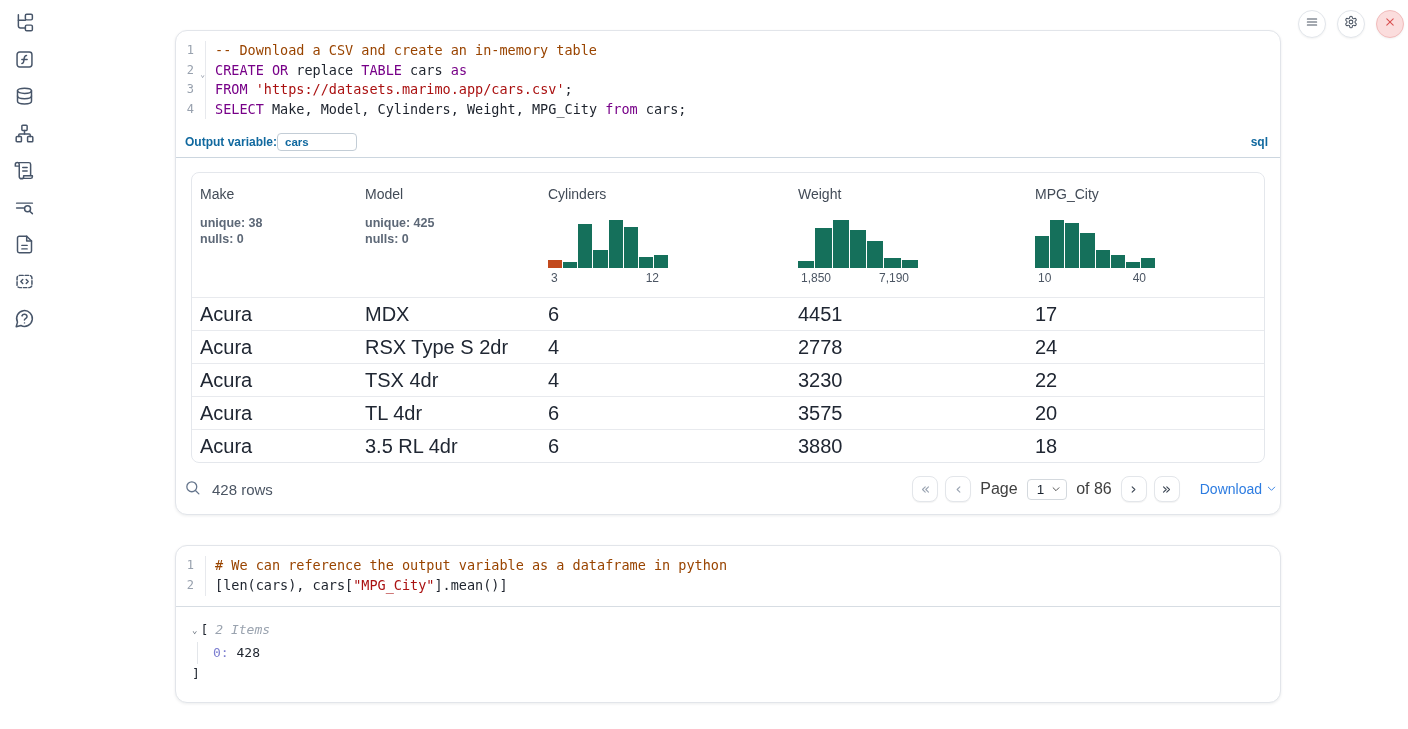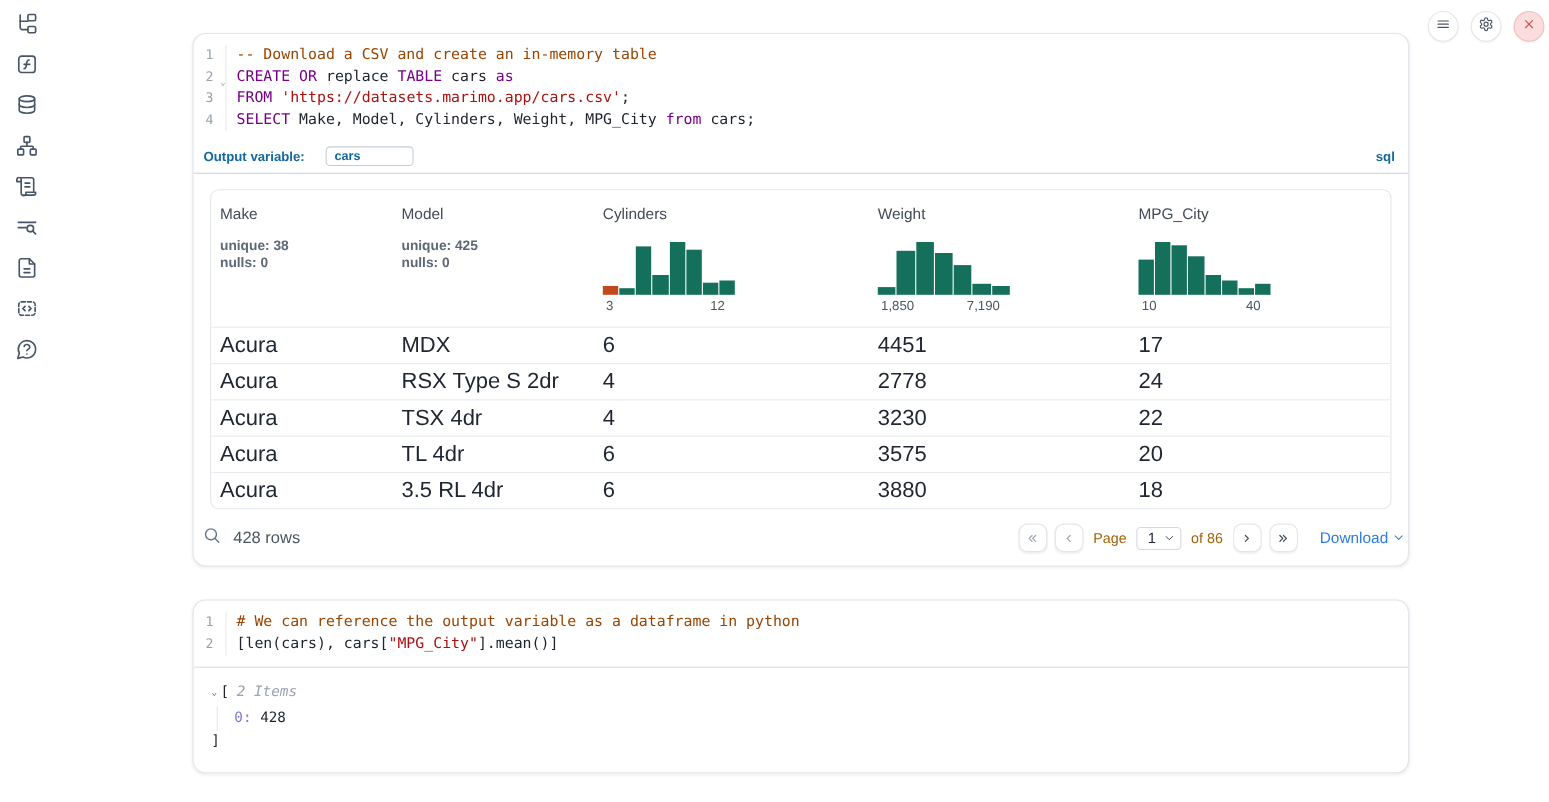--- a/index.html
+++ b/index.html
@@ -43,21 +43,21 @@
   .gutter{ width:30px; flex:0 0 30px; text-align:right; padding-right:11px;
     color:#98a1ae; font-size:12px; border-right:1px solid #e7e9ed; position:relative; }
   .gutter .fold{ position:absolute; right:0px; top:4px; font-size:8px; color:#8a93a2; }
   .code-text{ padding-left:9px; white-space:pre; color:#1d232d; }
   .seg-keyword{ color:var(--kw); }
   .seg-comment{ color:var(--comment); }
   .seg-string{ color:var(--str); }
   .seg-plain{ color:#1d232d; }
 
   
-  .outvar-bar{ display:flex; align-items:center; gap:19px; padding:4px 12px 6px 9px;
+  .outvar-bar{ display:flex; align-items:center; gap:0; padding:4px 12px 6px 9px;
     border-bottom:1px solid #ccd6df; }
   .outvar-label{ font-size:12px; font-weight:bold; color:var(--blue); }
   .outvar-input{ width:80px; height:18px; border:1px solid #c3cdd6; border-radius:4px;
     font-size:11.5px; font-weight:bold; color:var(--blue); padding:0 7px;
     font-family:"Liberation Sans", sans-serif; outline:none; }
   .lang-badge{ margin-left:auto; font-size:12px; font-weight:bold; color:var(--blue); }
 
   
   .table-wrap{ padding:14px 15px 0 15px; }
   .dtable{ border:1px solid #e4e7ec; border-radius:8px; overflow:hidden; }
@@ -82,21 +82,21 @@
     stroke-linecap:round; }
   .row-count{ margin-left:11px; font-size:15px; color:#4b5563; }
   .pager{ margin-left:auto; display:flex; align-items:center; gap:7px; }
   .page-btn{ width:26px; height:26px; border-radius:8px; border:1px solid #e3e6ea;
     background:#fff; box-shadow:0 1px 1px rgba(0,0,0,.05); display:flex;
     align-items:center; justify-content:center; cursor:pointer; }
   .page-btn svg{ width:13px; height:13px; fill:none; stroke-width:2;
     stroke-linecap:round; stroke-linejoin:round; }
   .page-btn.dim svg{ stroke:#9aa4b2; }
   .page-btn.act svg{ stroke:#3c4654; }
-  .pg-text{ font-size:13px; color:#a16207; margin:0 2px;text-align:right; }
+  .pg-text{ font-size:16px; color:#404040; margin:0 2px;text-align:right; }
   .page-select{ display:flex; align-items:center; gap:7px; border:1px solid #d4d9de;
     border-radius:4px; padding:2px 5px 2px 9px; font-size:13.5px; color:#1b2430;
     cursor:pointer; background:#fff; }
   .page-select svg{ width:10px; height:10px; stroke:#333; fill:none; stroke-width:2;
     stroke-linecap:round; stroke-linejoin:round; }
   .download{ margin-left:13px; display:flex; align-items:center; gap:4px;
     color:var(--link); font-size:14px; cursor:pointer; }
   .download svg{ width:11px; height:11px; stroke:var(--link); fill:none; stroke-width:2;
     stroke-linecap:round; stroke-linejoin:round; }
 

